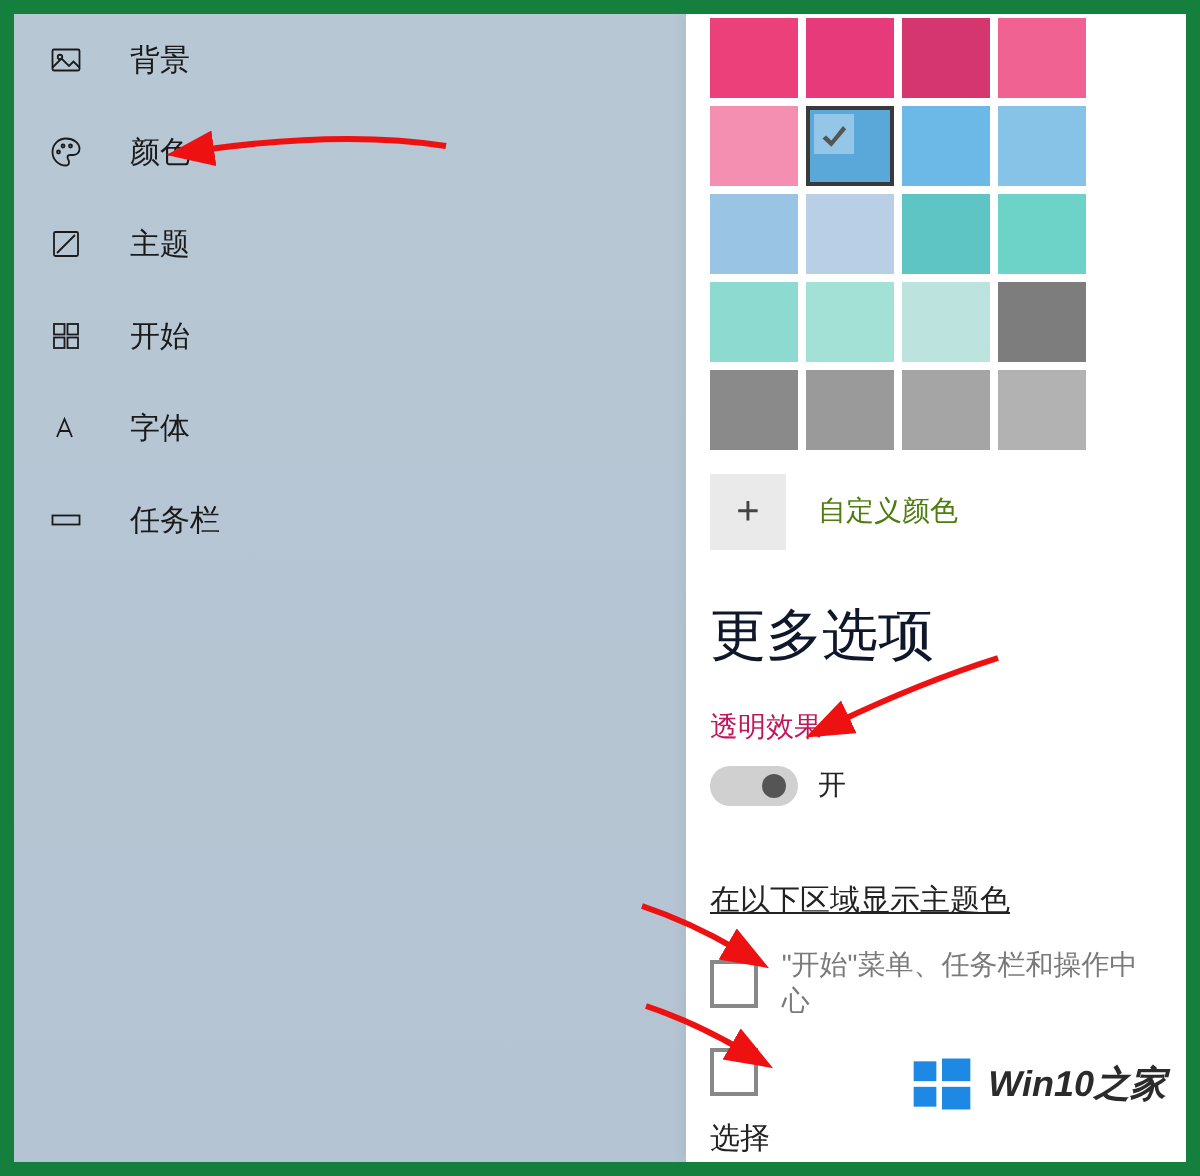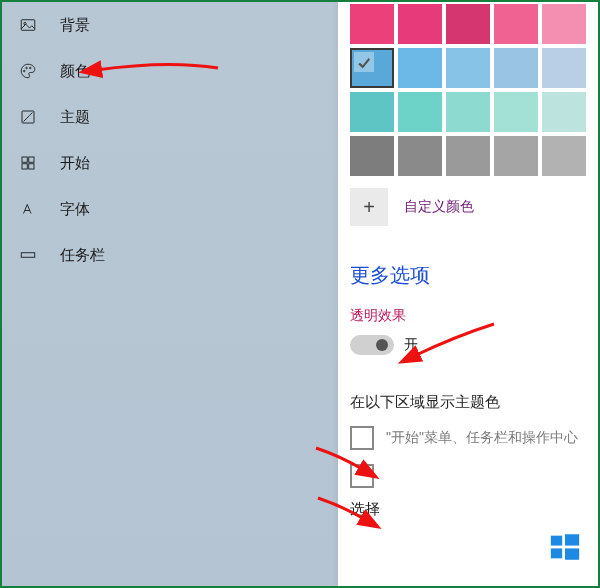--- a/index.html
+++ b/index.html
@@ -1,16 +1,16 @@
 <!DOCTYPE html>
 <html><head>
 <meta charset="utf-8">
 <style>
   html,body { margin:0; padding:0; font-family:"Microsoft YaHei","Segoe UI",sans-serif; background:#fff; }
-  .root { position:relative; width:600px; height:588px; overflow:hidden; border:2px solid #15803d; box-sizing:border-box; }
+  .root { position:relative; width:600px; height:588px; overflow:hidden; border:7px solid #15803d; box-sizing:border-box; }
 
   
   .sidebar { position:absolute; left:0; top:0; width:336px; height:100%; background:linear-gradient(180deg,#b8c7d4 0%,#b5c4d2 100%); }
   .nav-item { display:flex; align-items:center; height:46px; padding-left:16px; color:#1a1a1a; font-size:15px; cursor:pointer; }
   .nav-icon { width:20px; height:20px; margin-right:22px; display:flex; align-items:center; justify-content:center; }
   .nav-icon svg { width:18px; height:18px; stroke:#1a1a1a; fill:none; stroke-width:1.2; }
 
   
   .content { position:absolute; left:336px; top:0; right:0; height:100%; background:#fff; box-shadow:-2px 0 6px rgba(0,0,0,0.05); }
   .inner { padding:0 12px 0 12px; }
@@ -23,30 +23,30 @@
     content:""; position:absolute; left:4px; top:4px; width:16px; height:16px;
     background:#555; clip-path:polygon(25% 55%, 42% 70%, 78% 25%, 88% 35%, 42% 90%, 14% 64%);
   }
   .swatch.selected::before {
     content:""; position:absolute; left:2px; top:2px; width:20px; height:20px; background:rgba(255,255,255,0.35);
   }
 
   .custom-row { display:flex; align-items:center; margin-top:12px; gap:16px; }
   .plus-btn { width:38px; height:38px; background:#eaeaea; display:flex; align-items:center; justify-content:center; cursor:pointer; }
   .plus-btn .p { font-size:20px; color:#444; line-height:1; }
-  .custom-label { color:#701a75; font-size:14px; }
-
-  .section-title { font-size:20px; color:#1d4ed8; margin-top:36px; }
+  .custom-label { color:#4d7c0f; font-size:14px; }
+
+  .section-title { font-size:28px; color:#0f172a; margin-top:24px; }
   .sub-label { color:#be185d; font-size:14px; margin-top:18px; }
   .toggle-row { display:flex; align-items:center; margin-top:10px; gap:10px; }
   .toggle { width:44px; height:20px; border-radius:10px; background:#d0d0d0; position:relative; cursor:pointer; }
   .toggle .knob { position:absolute; width:12px; height:12px; background:#555; border-radius:50%; top:4px; left:26px; }
   .toggle-label { font-size:14px; color:#222; }
 
-  .show-title { font-size:15px; color:#222; margin-top:38px; }
+  .show-title { font-size:15px; color:#222; margin-top:38px;text-decoration:underline; }
   .check-row { display:flex; align-items:center; margin-top:14px; gap:12px; }
   .checkbox { width:20px; height:20px; border:2px solid #888; background:#fff; cursor:pointer; }
   .check-label { font-size:14px; color:#7a7a7a; }
   .select-label { font-size:15px; color:#222; margin-top:12px; }
 
   
   .arrow { position:absolute; pointer-events:none; }
   .arrow svg { overflow:visible; }
 
   
@@ -233,16 +233,17 @@
   </div>
 
   <div class="watermark">
     <svg class="wmlogo" viewBox="0 0 24 24">
       <rect x="2" y="4" width="8" height="7" fill="#1e88e5"></rect>
       <rect x="12" y="3" width="10" height="8" fill="#1e88e5"></rect>
       <rect x="2" y="13" width="8" height="7" fill="#1e88e5"></rect>
       <rect x="12" y="13" width="10" height="8" fill="#1e88e5"></rect>
     </svg>
     <div>
+      <div class="wmtxt1">Win10之家</div>
     </div>
   </div>
 
 </div>
 
 </body></html>

